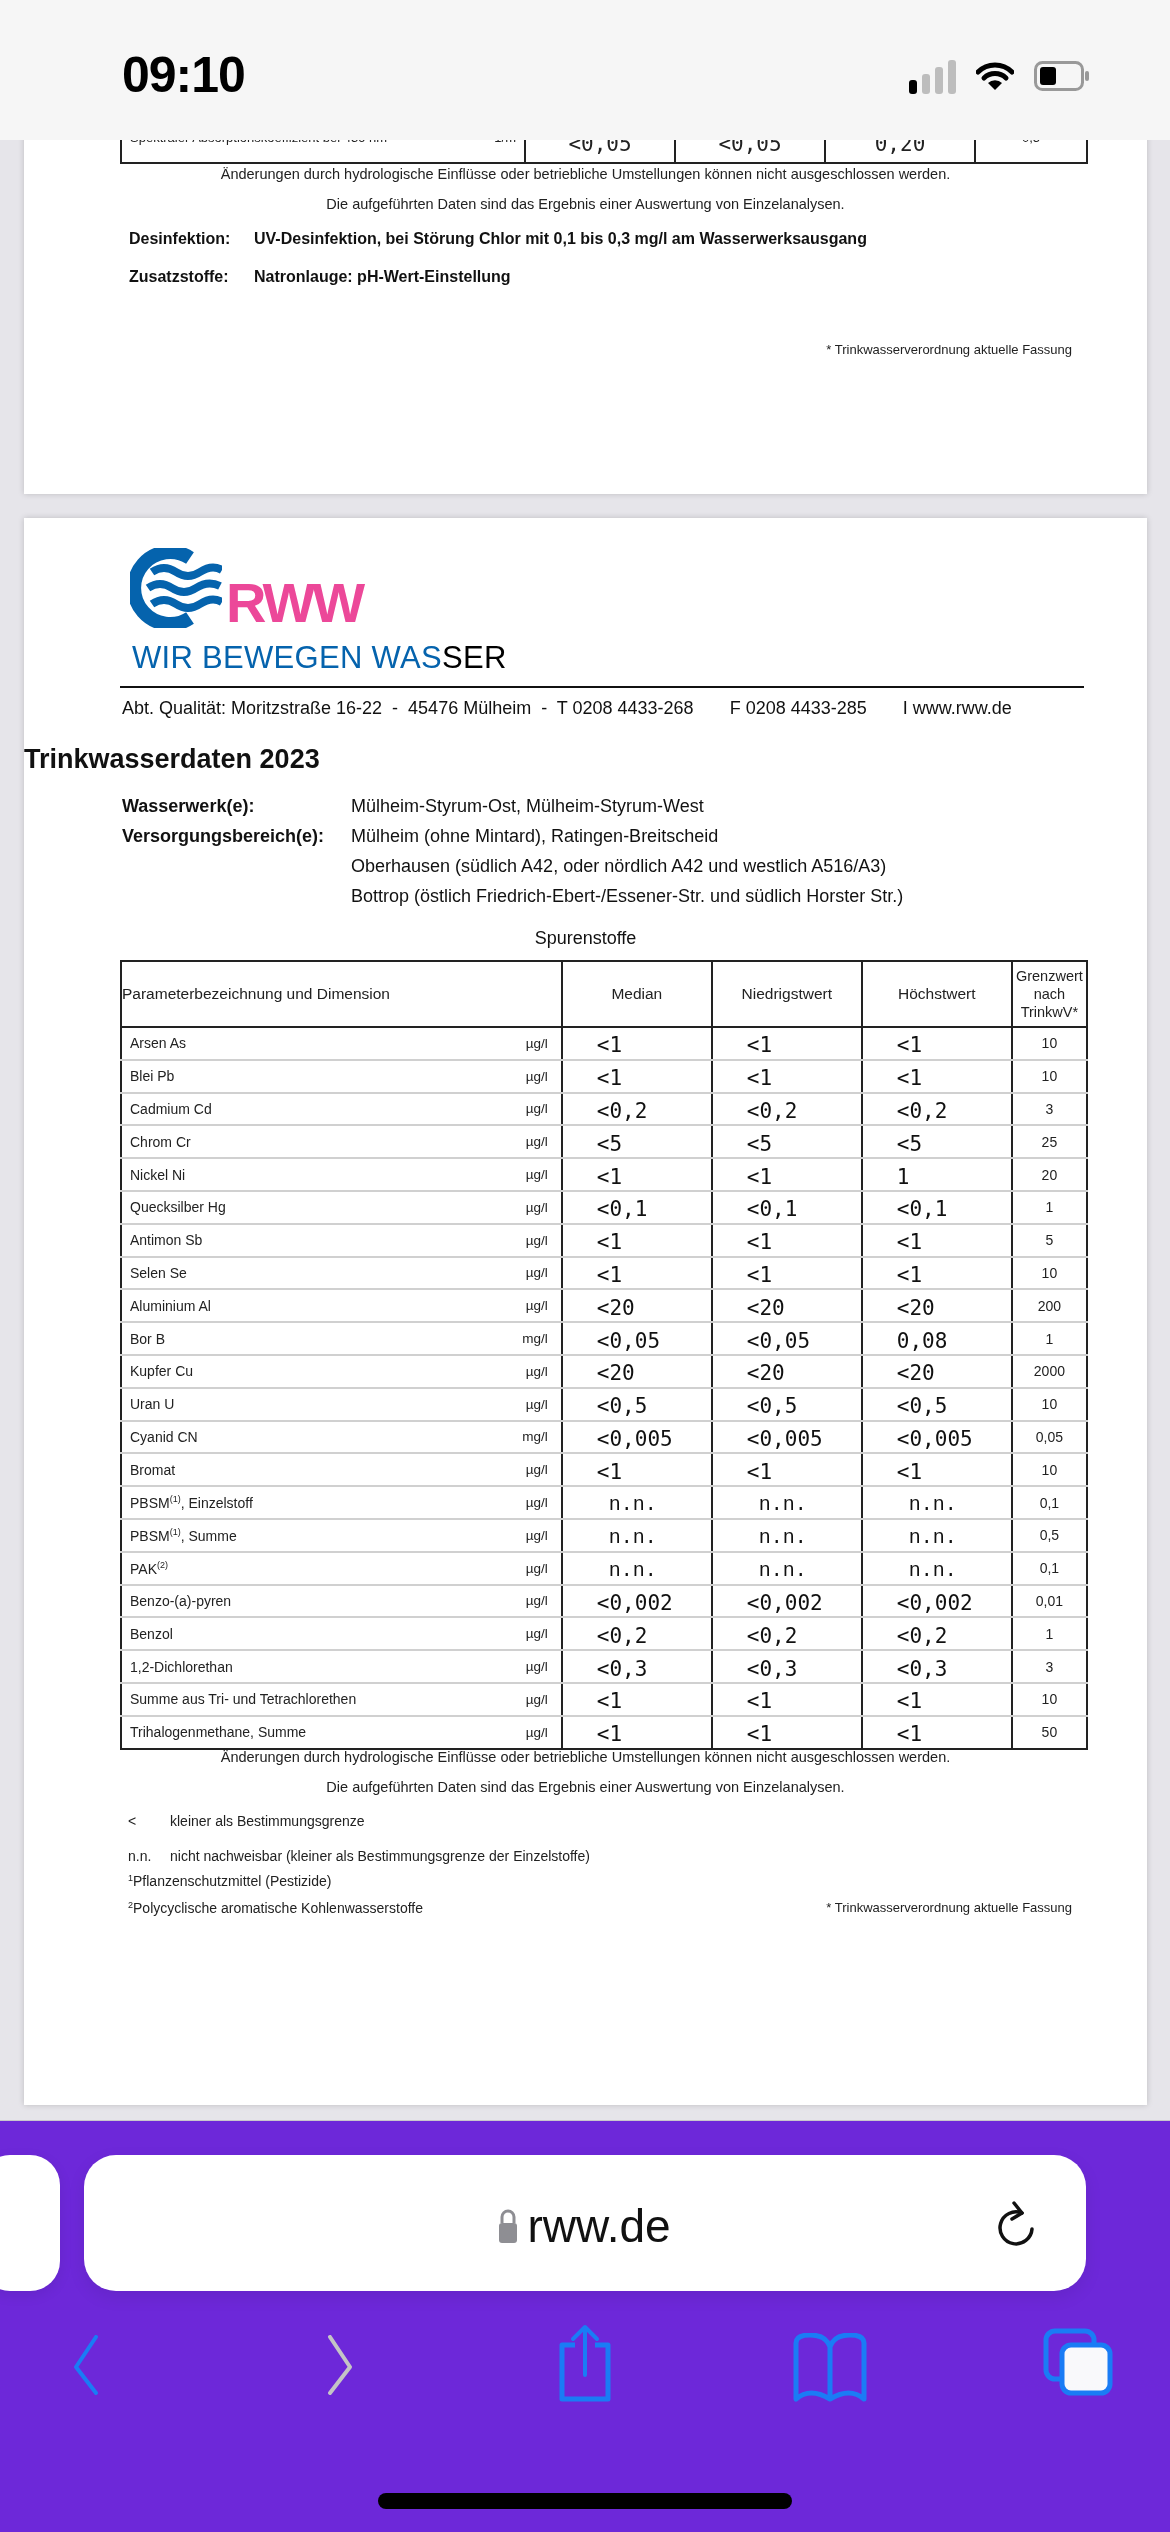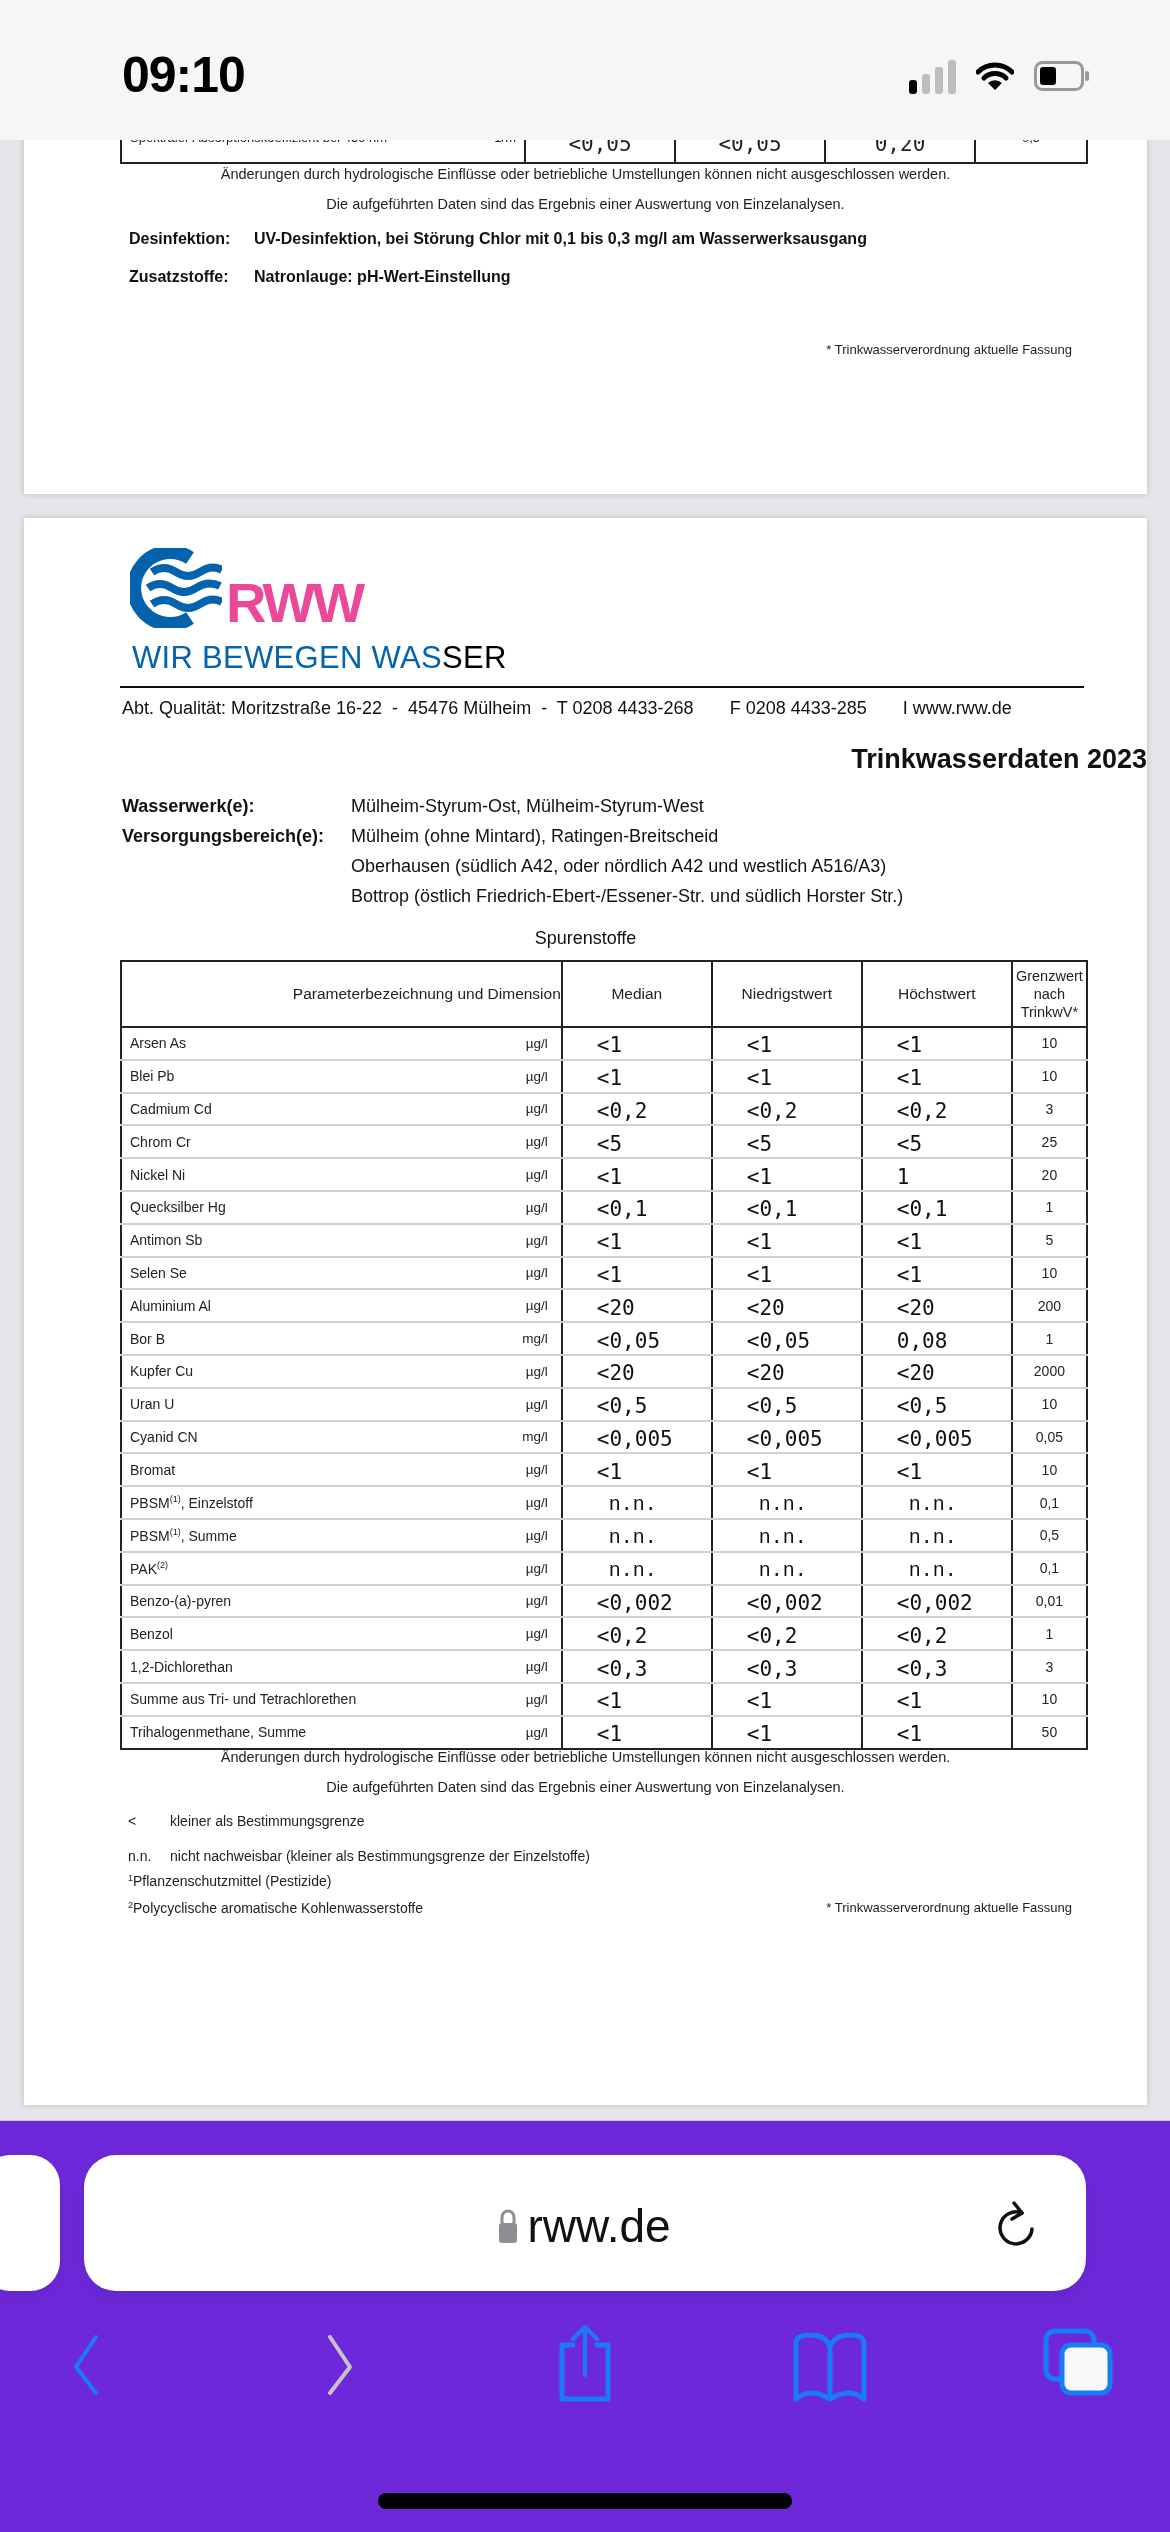--- a/index.html
+++ b/index.html
@@ -31,29 +31,29 @@
   .footnote-right { position: absolute; right: 75px; font-size: 13px; color: #222; }
 
   
   .logo { position: absolute; left: 106px; top: 30px; width: 430px; height: 130px; }
   .logo-mark { position: absolute; left: 0; top: 0; }
   .logo-text { position: absolute; left: 96px; top: -6px; font-size: 56px; font-weight: bold; color: #ec4899; letter-spacing: -3px; margin-top: 28px; }
   .logo-slogan { position: absolute; left: 2px; top: 92px; font-size: 31px; color: #0563ad; letter-spacing: 0.3px; }
   .logo-slogan .light { color: #000000; }
   .hrule { position: absolute; left: 96px; top: 168px; width: 964px; height: 2px; background: #111; }
   .address { position: absolute; left: 98px; top: 180px; font-size: 18px; color: #111; display: flex; gap: 0; white-space: pre; }
-  .doc-title { position: absolute; left: 0; width: 100%; top: 226px; text-align: right; font-size: 27px; font-weight: bold; color: #111; }
+  .doc-title { position: absolute; left: 0; width: 100%; top: 226px; text-align: left; font-size: 27px; font-weight: bold; color: #111; }
   .meta { position: absolute; left: 98px; top: 278px; font-size: 18px; color: #111; }
   .meta .row { display: flex; height: 30px; }
   .meta .k { width: 229px; font-weight: bold; }
   .section-label { position: absolute; left: 0; width: 100%; top: 410px; text-align: center; font-size: 18px; color: #111; }
 
   .data-table { position: absolute; left: 96px; top: 442px; width: 968px; border-collapse: collapse; border: 2.5px solid #222; }
   .data-table th { font-weight: normal; font-size: 15.5px; color: #222; border: 2px solid #222; height: 66px; }
-  .data-table th.param { text-align: right; padding-left: 8px; }
+  .data-table th.param { text-align: left; }
   .data-table th.grenz { font-size: 14.5px; line-height: 1.25; }
   .data-table td { height: 32.8px; border-bottom: 2px solid #d0d0d0; font-size: 14px; color: #222; }
   .data-table td.pname { padding-left: 8px; }
   .data-table td.unit { text-align: right; padding-right: 13px; border-right: 2px solid #222; font-size: 13.5px; }
   .data-table td.val { font-family: "DejaVu Sans Mono", monospace; font-size: 21px; color: #111; padding-left: 34px; border-right: 2px solid #222; padding-top: 4px; }
   .data-table td.val.nn { font-family: "Liberation Mono", monospace; font-size: 20px; padding-left: 46px; }
   .data-table td.grenzv { text-align: center; font-size: 14px; }
   .data-table tr:last-child td { border-bottom: none; }
   sup { font-size: 9px; }
 

